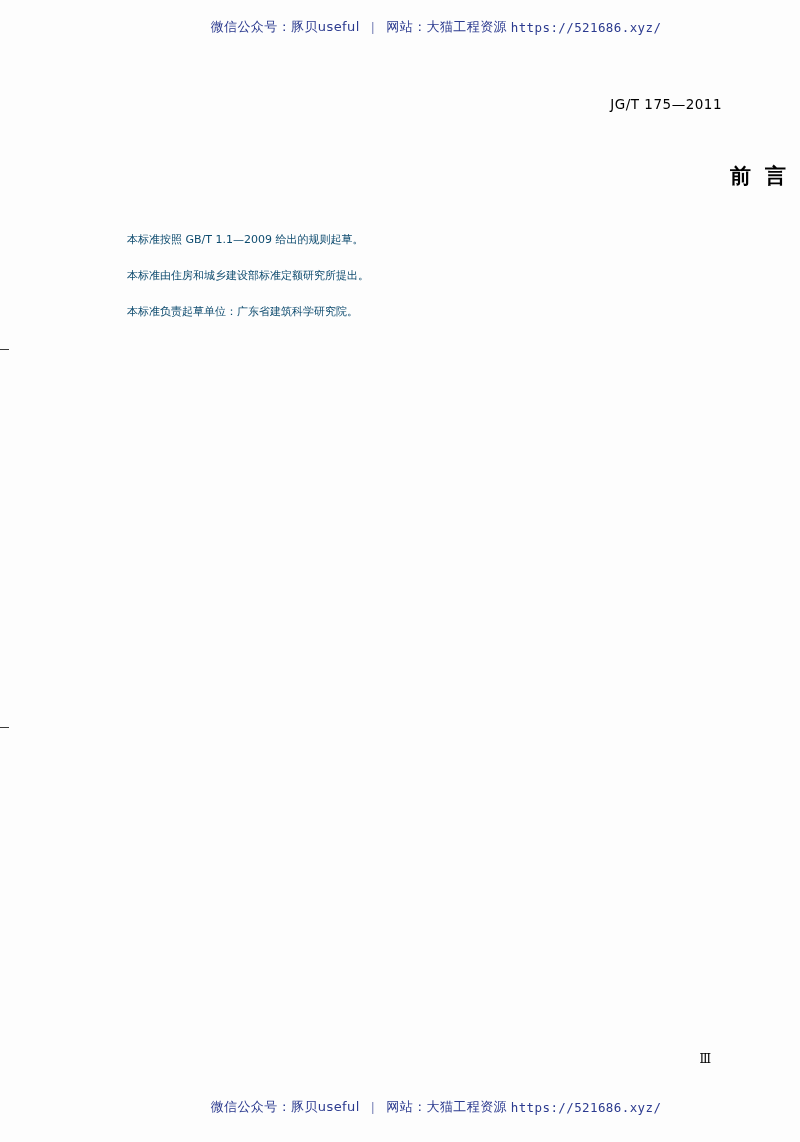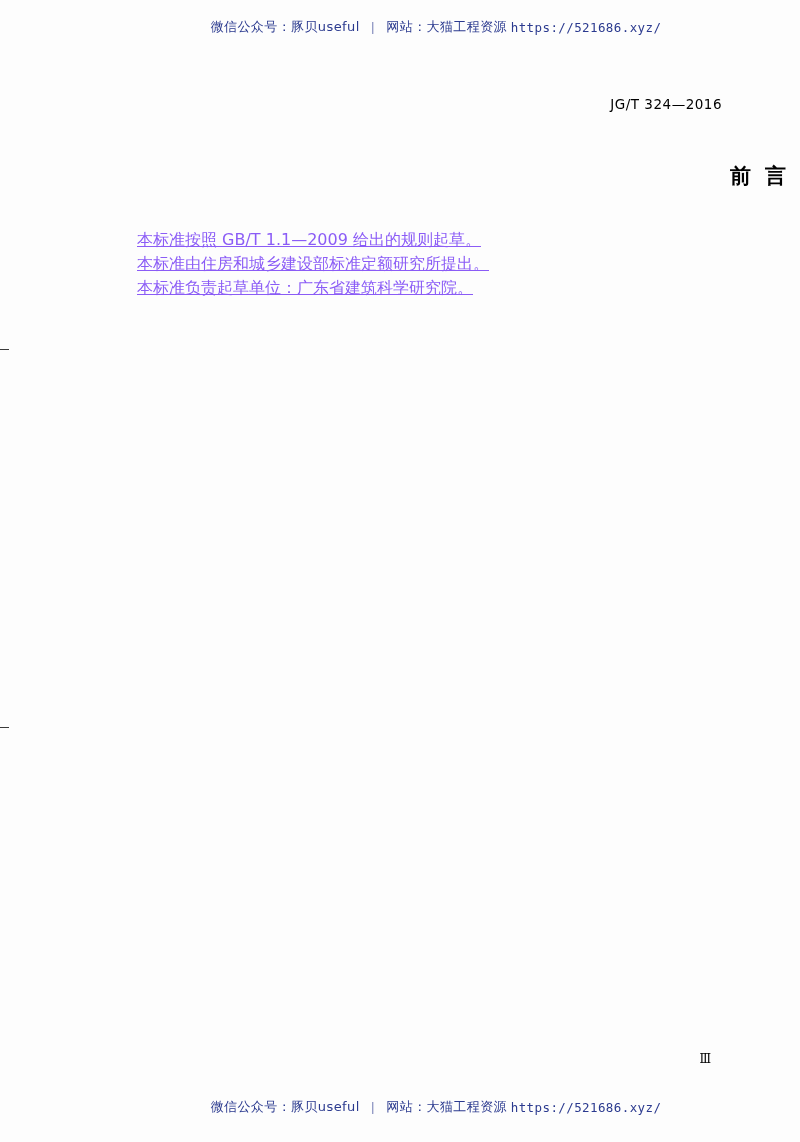--- a/index.html
+++ b/index.html
@@ -69,31 +69,30 @@
     text-indent: 14px;
   }
 
   
   .body-block {
     position: absolute;
     left: 105px;
     top: 228px;
     width: 600px;
     font-family: "DejaVu Sans", sans-serif;
-    font-size: 16px;
+    font-size: 11px;
     line-height: 24.2px;
     text-align: justify;
-    color: #8b5cf6;
-    text-decoration: underline;
+    color: #0c4a6e;
   }
   .para {
     text-indent: 2em;
     margin: 0;
   }
-  .para + .para { margin-top: 0; }
+  .para + .para { margin-top: 12px; }
 
   
   .tick {
     position: absolute;
     left: 0;
     width: 9px;
     height: 1px;
     background: #3a3a3a;
   }
 
@@ -112,21 +111,21 @@
 
 <div class="page">
 
   <div class="promo promo-top">
     <span class="cn">微信公众号：</span><span class="cn">豚贝useful</span>
     <span class="sep">|</span>
     <span class="cn">网站：</span><span class="cn">大猫工程资源</span>
     <span class="mono">https://521686.xyz/</span>
   </div>
 
-  <div class="std-no">JG/T 324—2016</div>
+  <div class="std-no">JG/T 175—2011</div>
 
   <div class="doc-title">前言</div>
 
   <div class="tick" style="top:349px;"></div>
   <div class="tick" style="top:727px;"></div>
 
   <div class="body-block">
     <p class="para">本标准按照 GB/T 1.1—2009 给出的规则起草。</p>
     <p class="para">本标准由住房和城乡建设部标准定额研究所提出。</p>
     <p class="para">本标准负责起草单位：广东省建筑科学研究院。</p>

